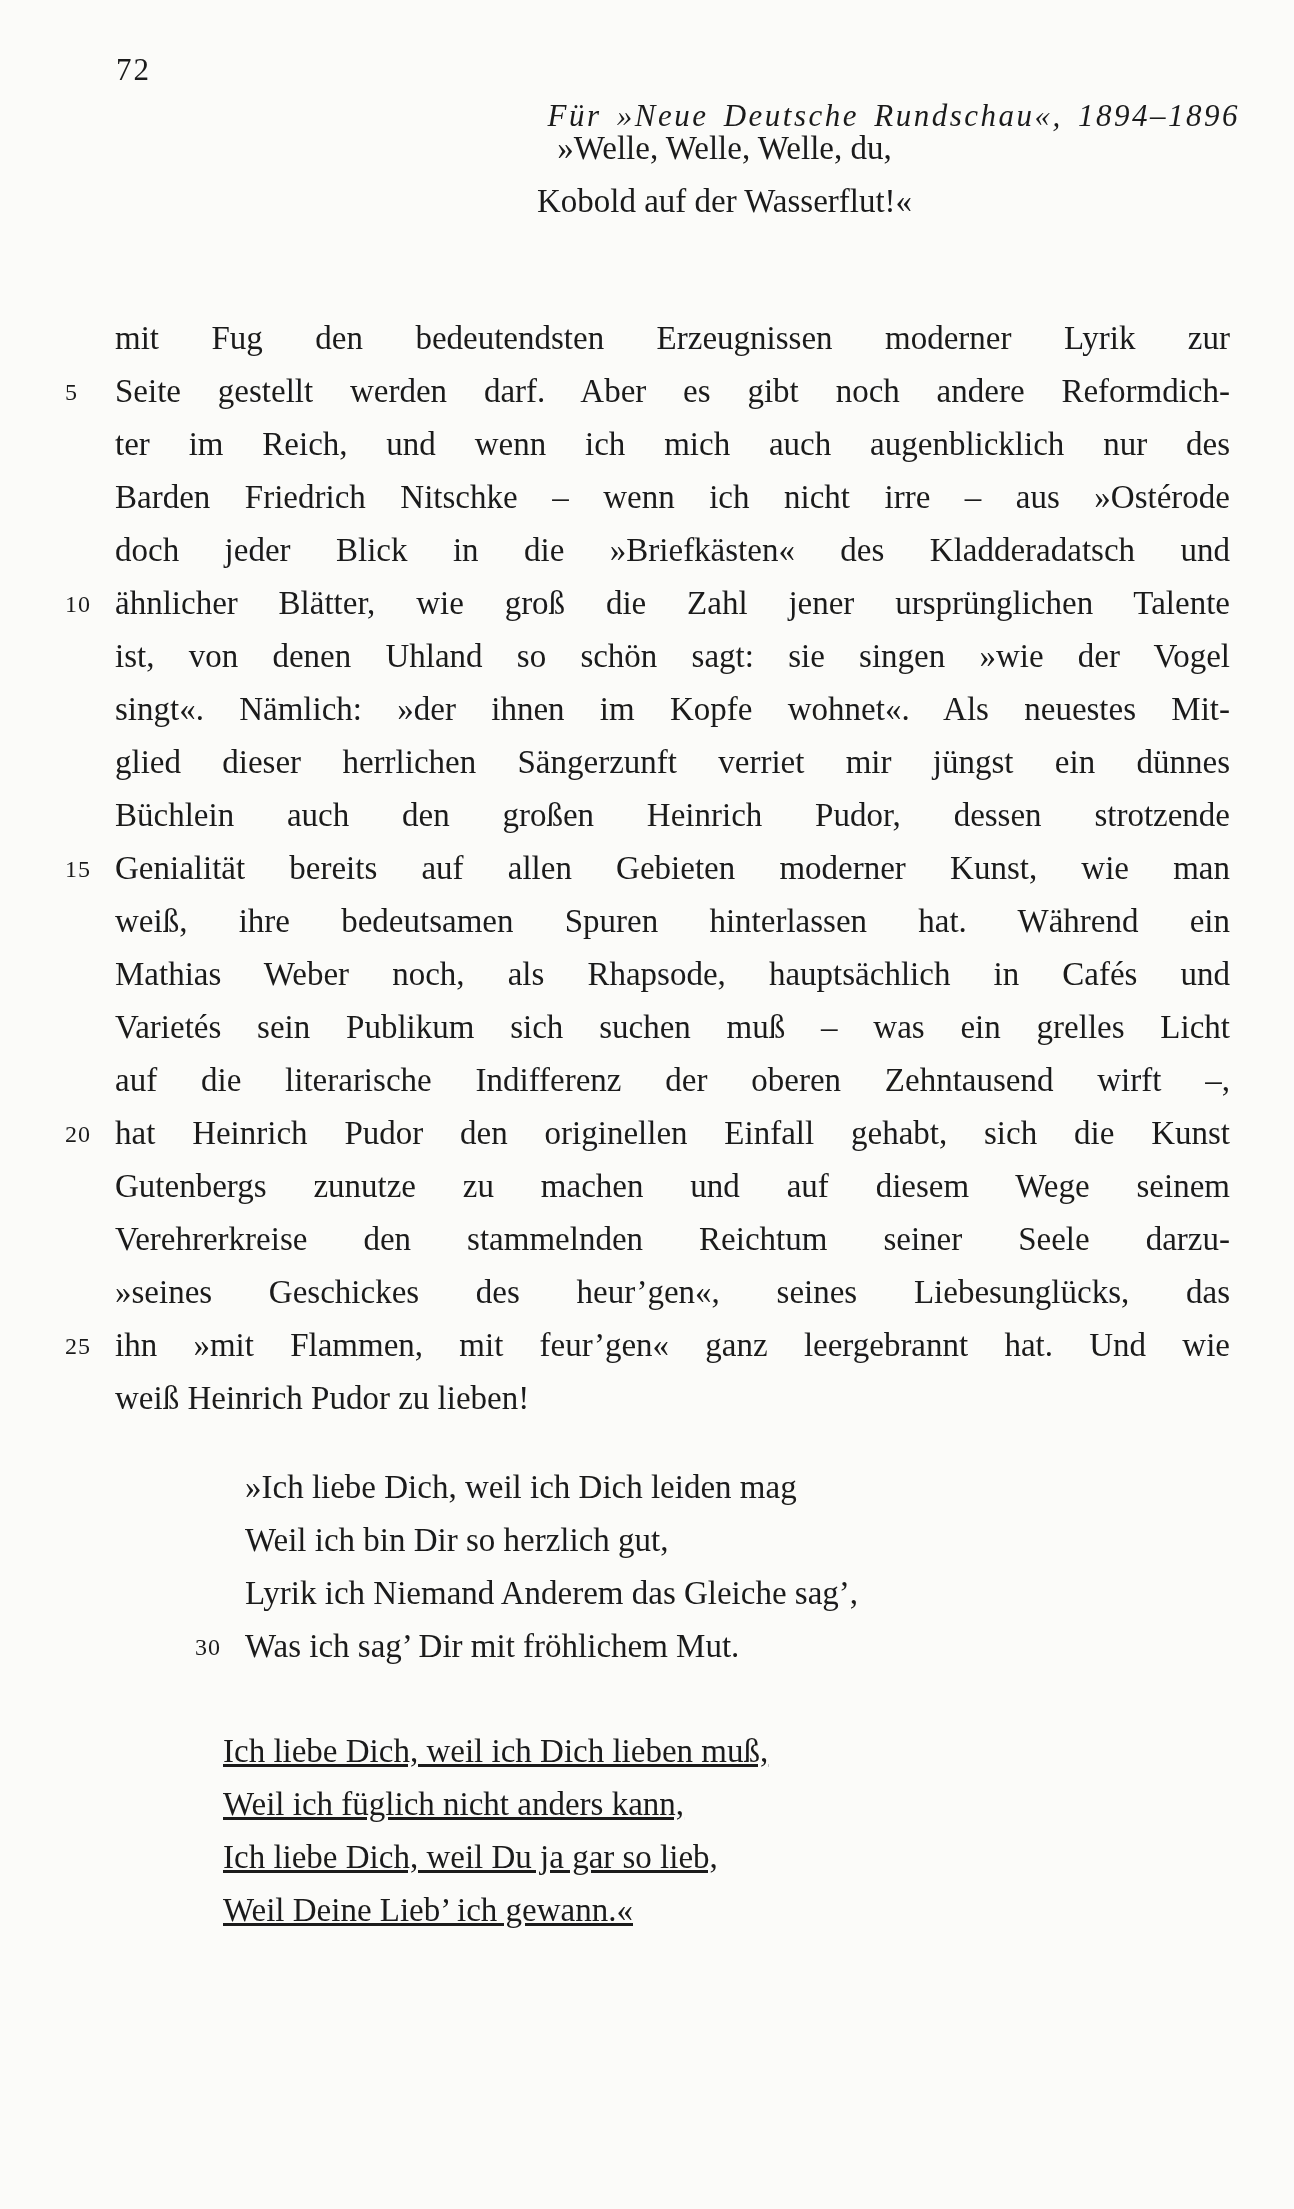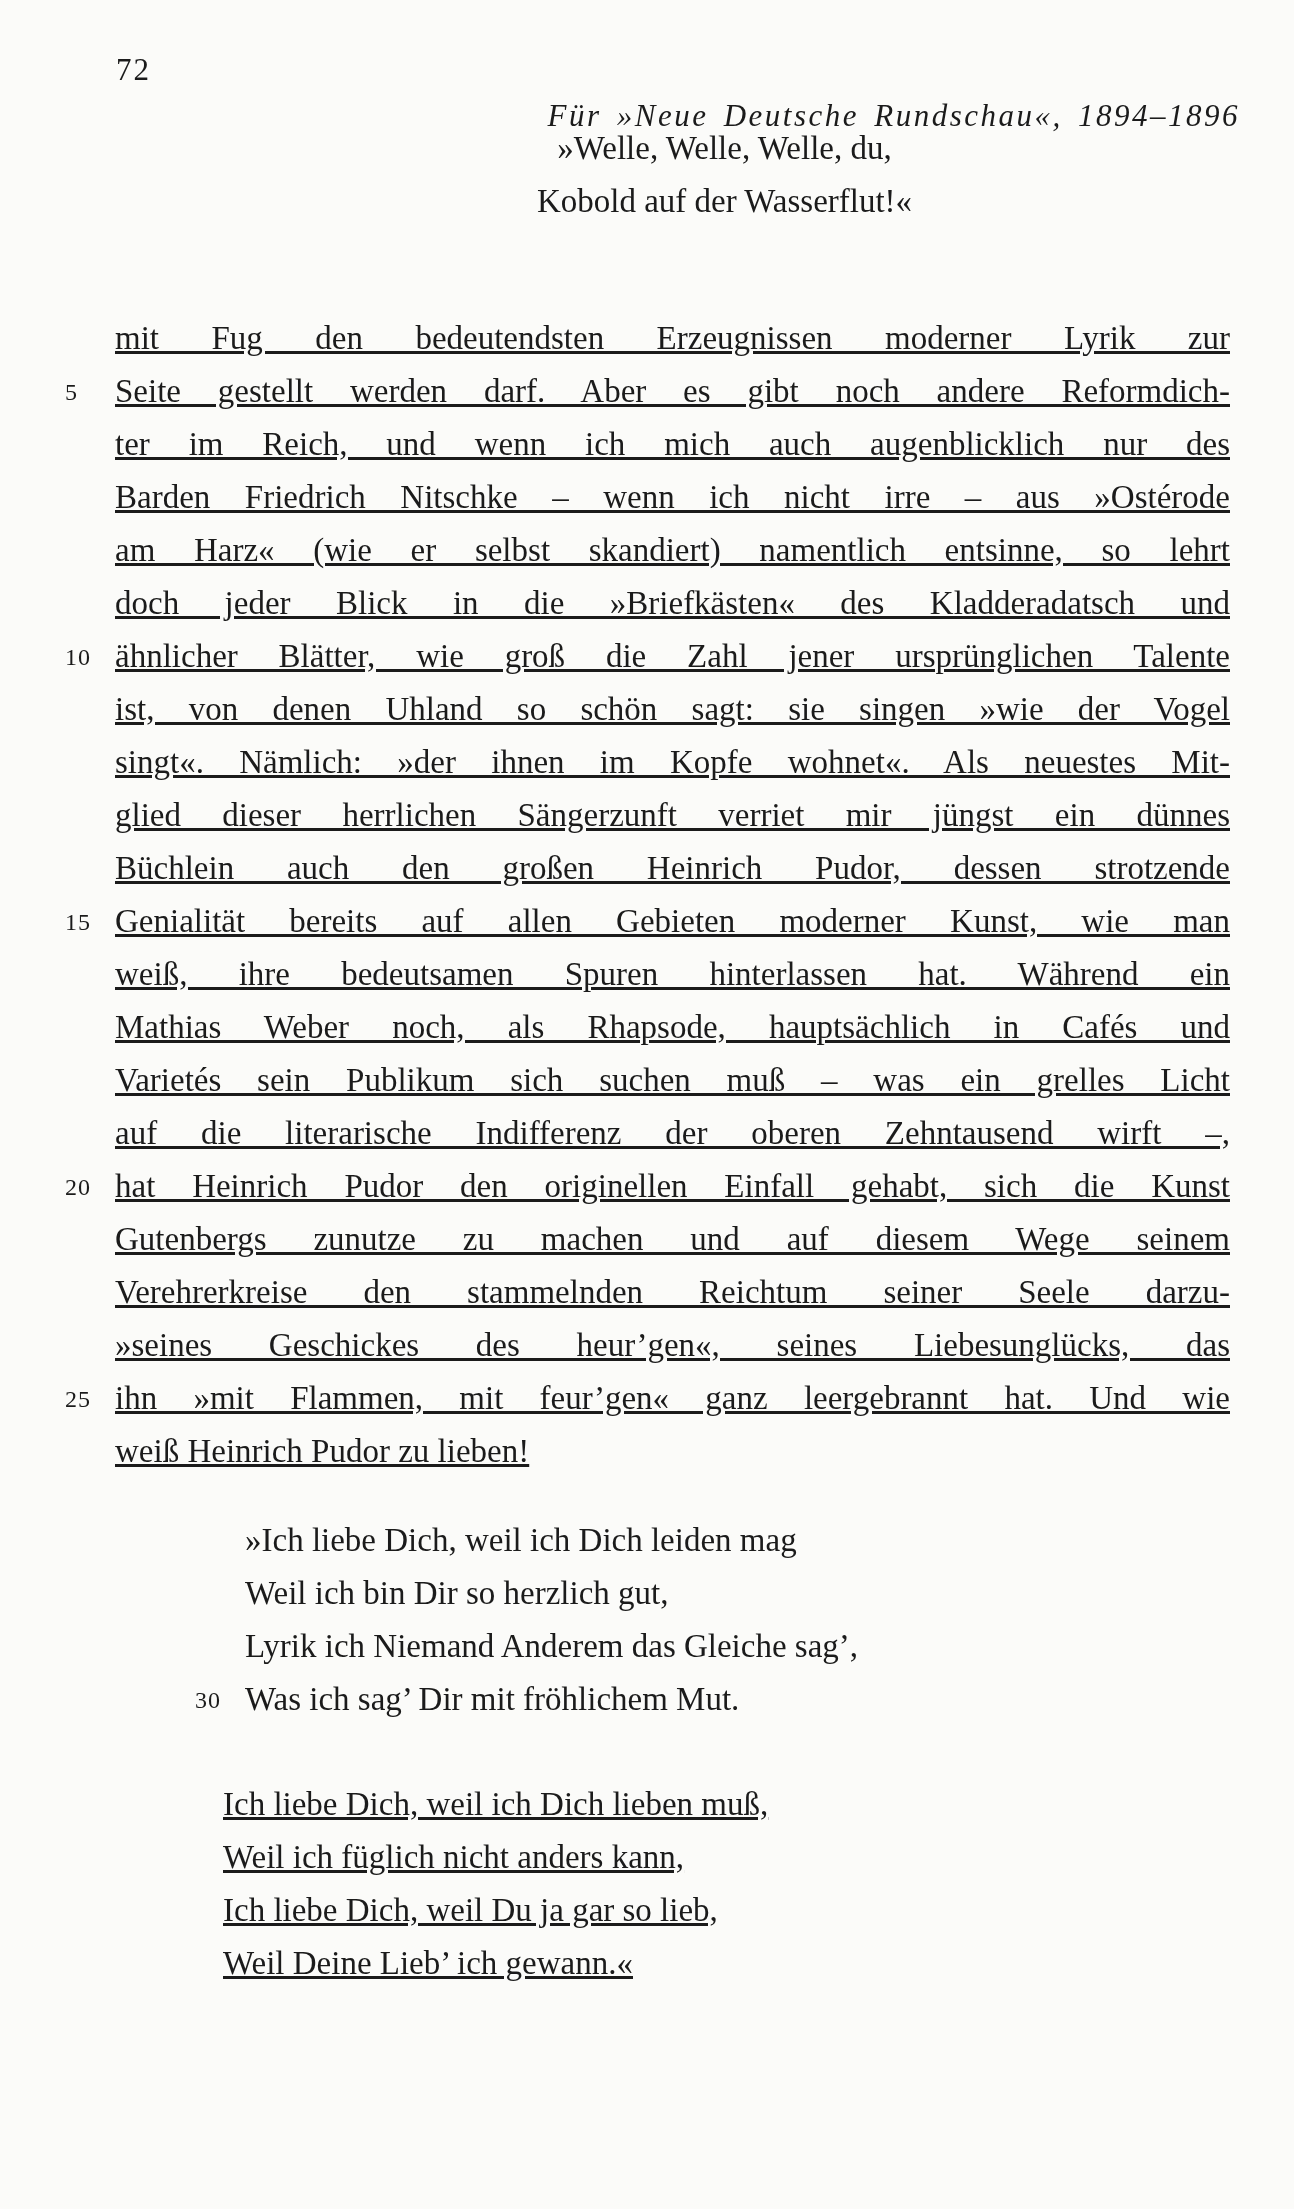--- a/index.html
+++ b/index.html
@@ -45,21 +45,20 @@
     font-size:33px;
     line-height:53px;
   }
   .epigraph{ margin-left:104px; }
   .vline{ white-space:nowrap;text-align:center; }
   .bodytext{ margin-top:84px; }
   .bline{
     position:relative;
     text-align:justify;
     text-align-last:justify;
-    text-decoration:underline;
   }
   .bline.short{
     text-align-last:left;
   }
   .lnum{
     position:absolute;
     left:-50px; top:1px;
     width:44px;
     font-size:24px;
     line-height:53px;
@@ -91,23 +90,20 @@
           <span class="lnum"></span><span>mit Fug den bedeutendsten Erzeugnissen moderner Lyrik zur</span>
         </div>
         <div class="bline">
           <span class="lnum">5</span><span>Seite gestellt werden darf. Aber es gibt noch andere Reformdich-</span>
         </div>
         <div class="bline">
           <span class="lnum"></span><span>ter im Reich, und wenn ich mich auch augenblicklich nur des</span>
         </div>
         <div class="bline">
           <span class="lnum"></span><span>Barden Friedrich Nitschke – wenn ich nicht irre – aus »Ostérode</span>
-        </div>
-        <div class="bline">
-          <span class="lnum"></span><span>am Harz« (wie er selbst skandiert) namentlich entsinne, so lehrt</span>
         </div>
         <div class="bline">
           <span class="lnum"></span><span>doch jeder Blick in die »Briefkästen« des Kladderadatsch und</span>
         </div>
         <div class="bline">
           <span class="lnum">10</span><span>ähnlicher Blätter, wie groß die Zahl jener ursprünglichen Talente</span>
         </div>
         <div class="bline">
           <span class="lnum"></span><span>ist, von denen Uhland so schön sagt: sie singen »wie der Vogel</span>
         </div>

